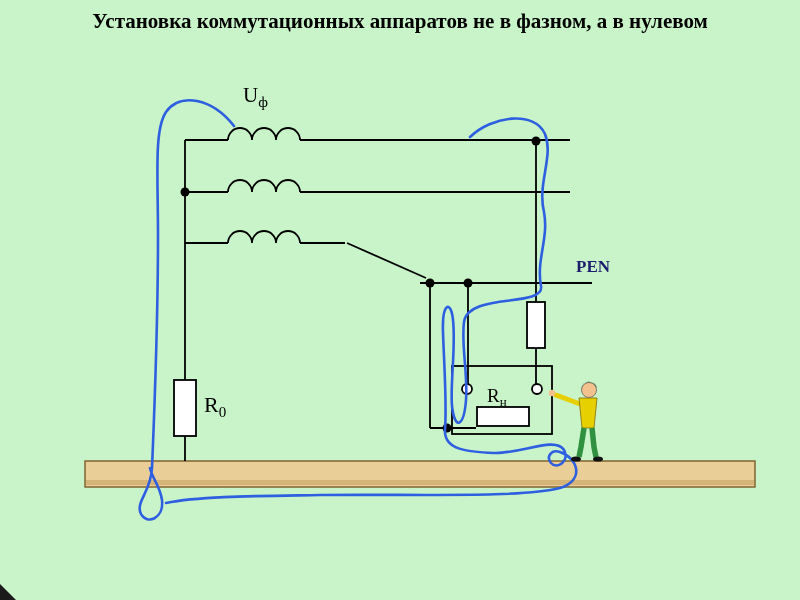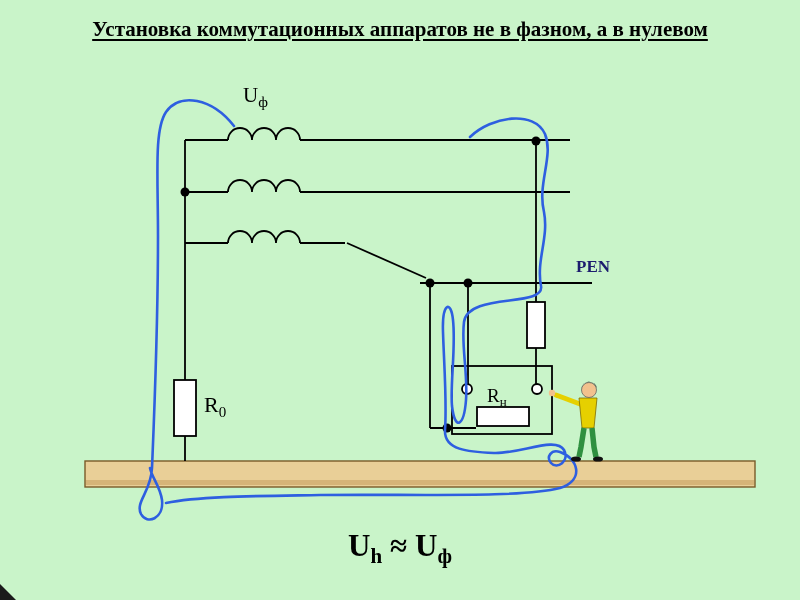--- a/index.html
+++ b/index.html
@@ -11,21 +11,21 @@
     font-family:"Liberation Serif", serif;
   }
   .slide-svg{position:absolute;left:0;top:0;}
   .title{
     position:absolute;top:6px;left:0;width:100%;
     text-align:center;
     font-weight:bold;font-size:21px;color:#000;
     line-height:1.45;
     z-index:5;
   }
-  .title-line{display:block;text-decoration:underline;text-underline-offset:3px;margin-top:8px;}
+  .title-line{display:block;text-underline-offset:3px;}
   .formula{
     position:absolute;top:528px;left:0;width:100%;
     text-align:center;
     font-weight:bold;font-size:31px;color:#000;
     z-index:5;
   }
   .formula sub{font-size:21px;}
   .formula .rel{margin:0 8px;}
   text{font-family:"Liberation Serif", serif;}
 </style>
@@ -121,17 +121,14 @@
       <ellipse cx="598" cy="459" rx="5" ry="2.6" fill="#111111"></ellipse>
     </g>
 
     <polygon points="0,584 16,600 0,600" fill="#1a1a1a"></polygon>
   </svg>
 
   <div class="title">
     <span class="title-line">Установка коммутационных аппаратов не в фазном, а в нулевом</span>
   </div>
 
-  <div class="formula">
-    <span>U</span><sub>h</sub><span class="rel">≈</span><span>U</span><sub>ф</sub>
-  </div>
 
 </div>
 
 </body></html>

